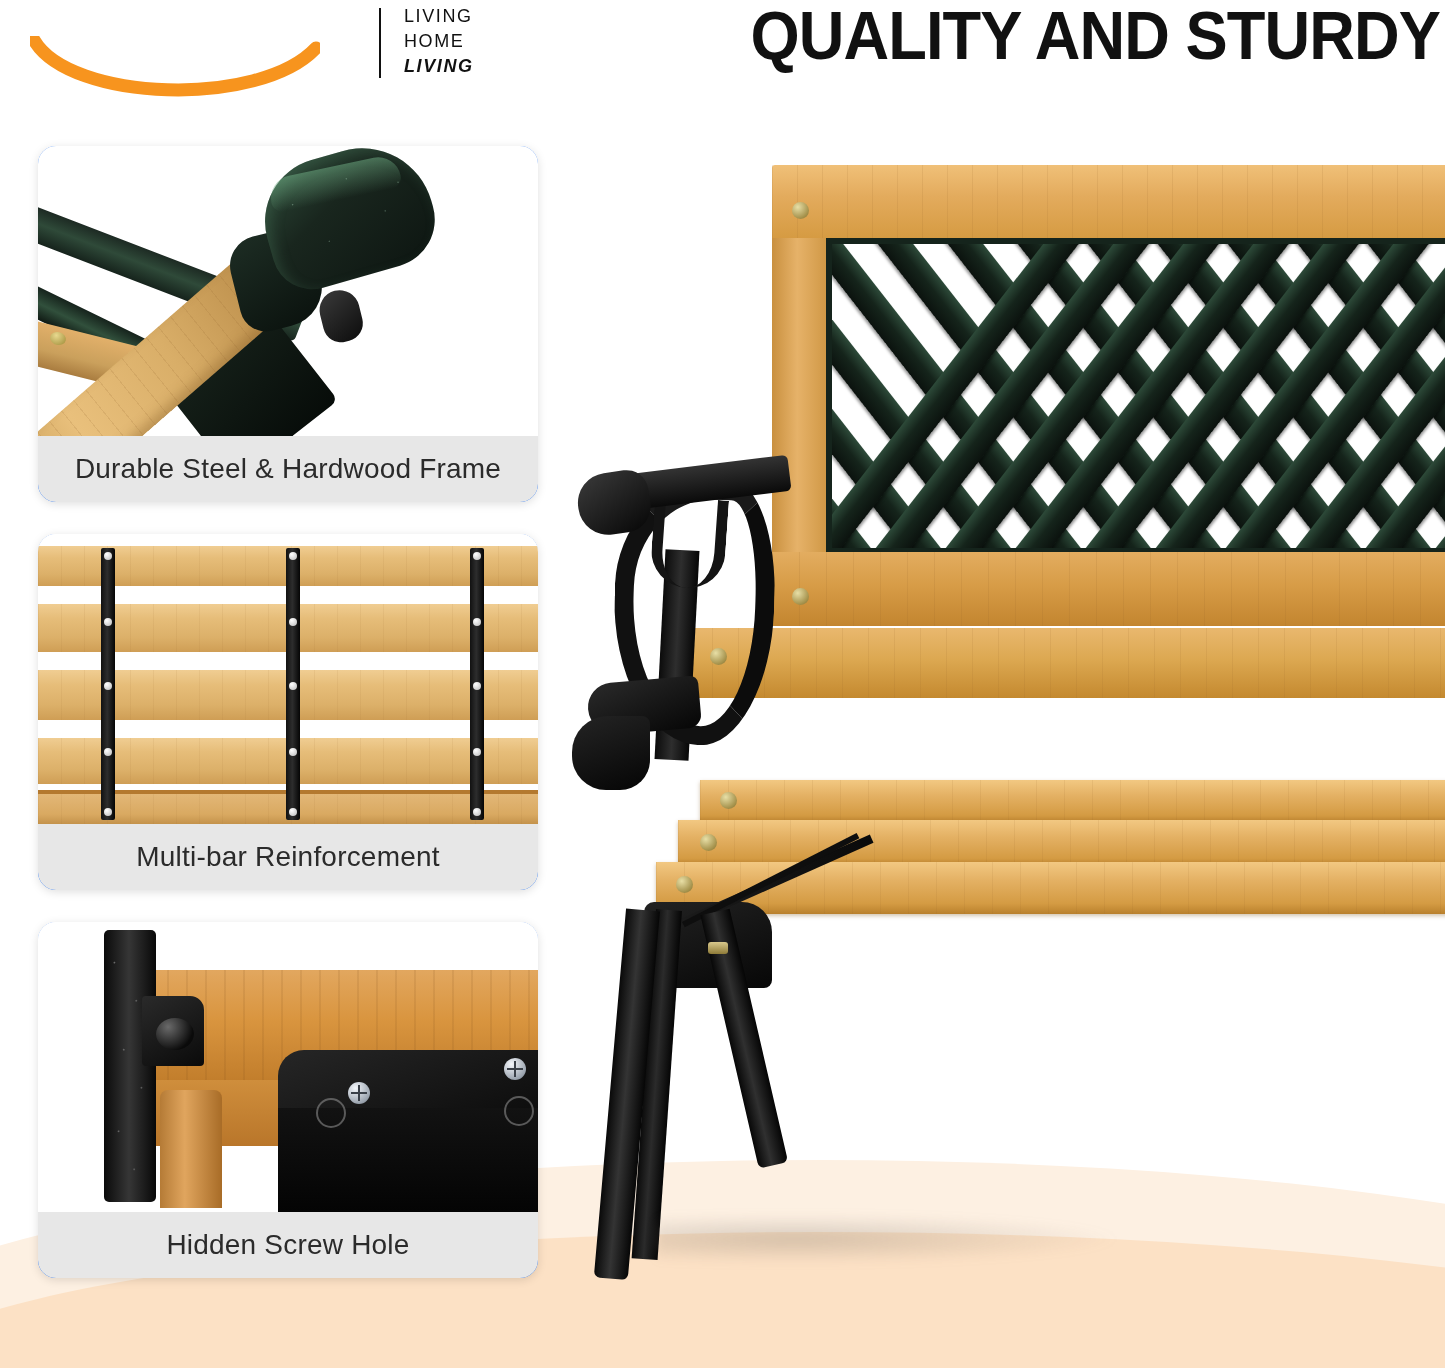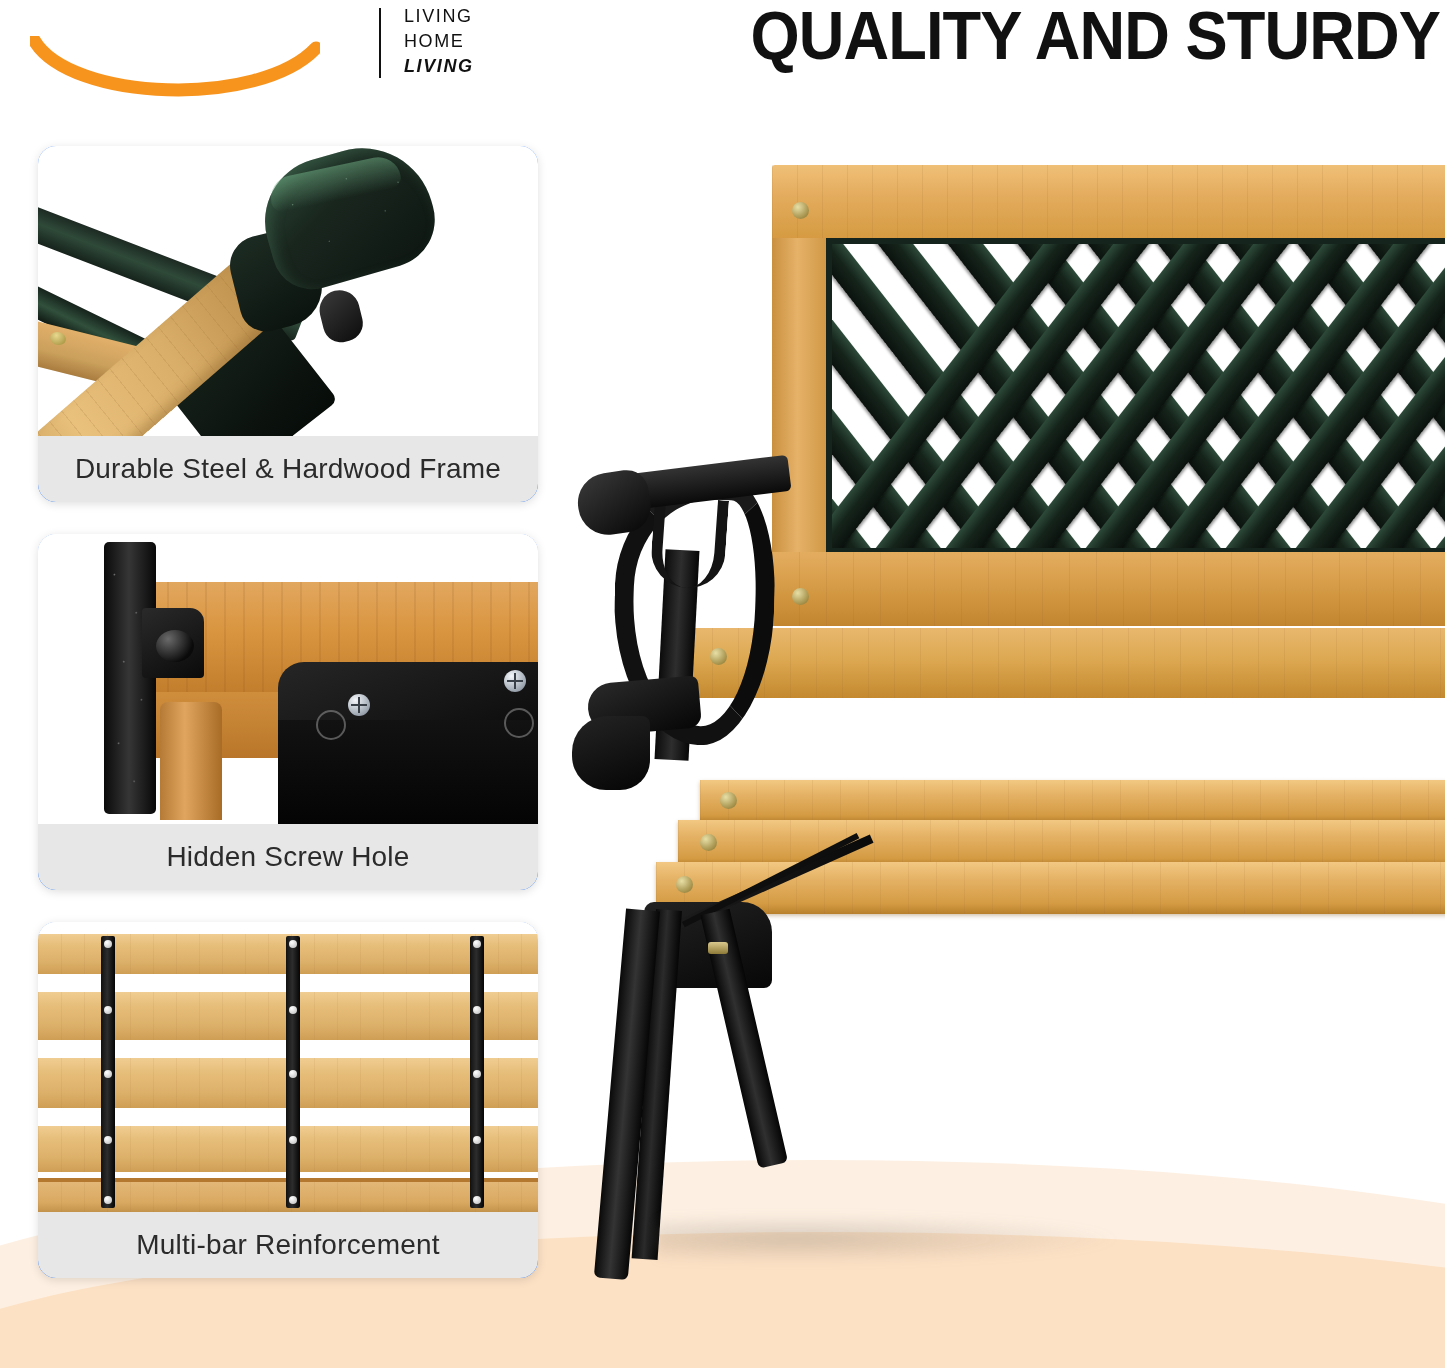--- a/index.html
+++ b/index.html
@@ -465,42 +465,20 @@
         <div class="c1-wood-grain"></div>
       </div>
       <div class="c1-cap-lip"></div>
       <div class="c1-cap">
         <div class="c1-cap-rim"></div>
         <div class="c1-cap-tex"></div>
       </div>
       <div class="c1-knob"></div>
     </div>
     <div class="card-caption">Durable Steel &amp; Hardwood Frame</div>
-  </div>
-
-  <div class="card">
-    <div class="card-photo">
-      <div class="c3">
-        <div class="c3-wood"></div>
-        <div class="c3-wood-low"></div>
-        <div class="c3-peg"></div>
-        <div class="c3-plate"></div>
-        <div class="c3-plate-notch"></div>
-        <div class="c3-post">
-          <div class="c3-post-tex"></div>
-        </div>
-        <div class="c3-bracket"></div>
-        <div class="c3-ball"></div>
-        <div class="c3-pscrew" style="left:310px;top:160px"></div>
-        <div class="c3-pscrew" style="left:466px;top:136px"></div>
-        <div class="c3-ring" style="left:278px;top:176px"></div>
-        <div class="c3-ring" style="left:466px;top:174px"></div>
-      </div>
-    </div>
-    <div class="card-caption">Hidden Screw Hole</div>
   </div>
 
   <div class="card">
     <div class="card-photo">
       <div class="c2">
         <div class="slat s1"></div>
         <div class="slat s2"></div>
         <div class="slat s3"></div>
         <div class="slat s4"></div>
         <div class="slat-edge"></div>
@@ -525,20 +503,42 @@
           <div class="bscrew" style="top:70px"></div>
           <div class="bscrew" style="top:134px"></div>
           <div class="bscrew" style="top:200px"></div>
           <div class="bscrew" style="top:260px"></div>
         </div>
       </div>
     </div>
     <div class="card-caption">Multi-bar Reinforcement</div>
   </div>
 
+  <div class="card">
+    <div class="card-photo">
+      <div class="c3">
+        <div class="c3-wood"></div>
+        <div class="c3-wood-low"></div>
+        <div class="c3-peg"></div>
+        <div class="c3-plate"></div>
+        <div class="c3-plate-notch"></div>
+        <div class="c3-post">
+          <div class="c3-post-tex"></div>
+        </div>
+        <div class="c3-bracket"></div>
+        <div class="c3-ball"></div>
+        <div class="c3-pscrew" style="left:310px;top:160px"></div>
+        <div class="c3-pscrew" style="left:466px;top:136px"></div>
+        <div class="c3-ring" style="left:278px;top:176px"></div>
+        <div class="c3-ring" style="left:466px;top:174px"></div>
+      </div>
+    </div>
+    <div class="card-caption">Hidden Screw Hole</div>
+  </div>
+
 </div>
 
 <div class="hero">
 
   <div class="br-top-rail"></div>
   <div class="rscrew" style="left:232px;top:82px"></div>
   <div class="br-left-stile"></div>
   <div class="br-panel">
     <div class="lat a" style="left:-300px;top:-40px"></div>
     <div class="lat a" style="left:-230px;top:-40px"></div>

